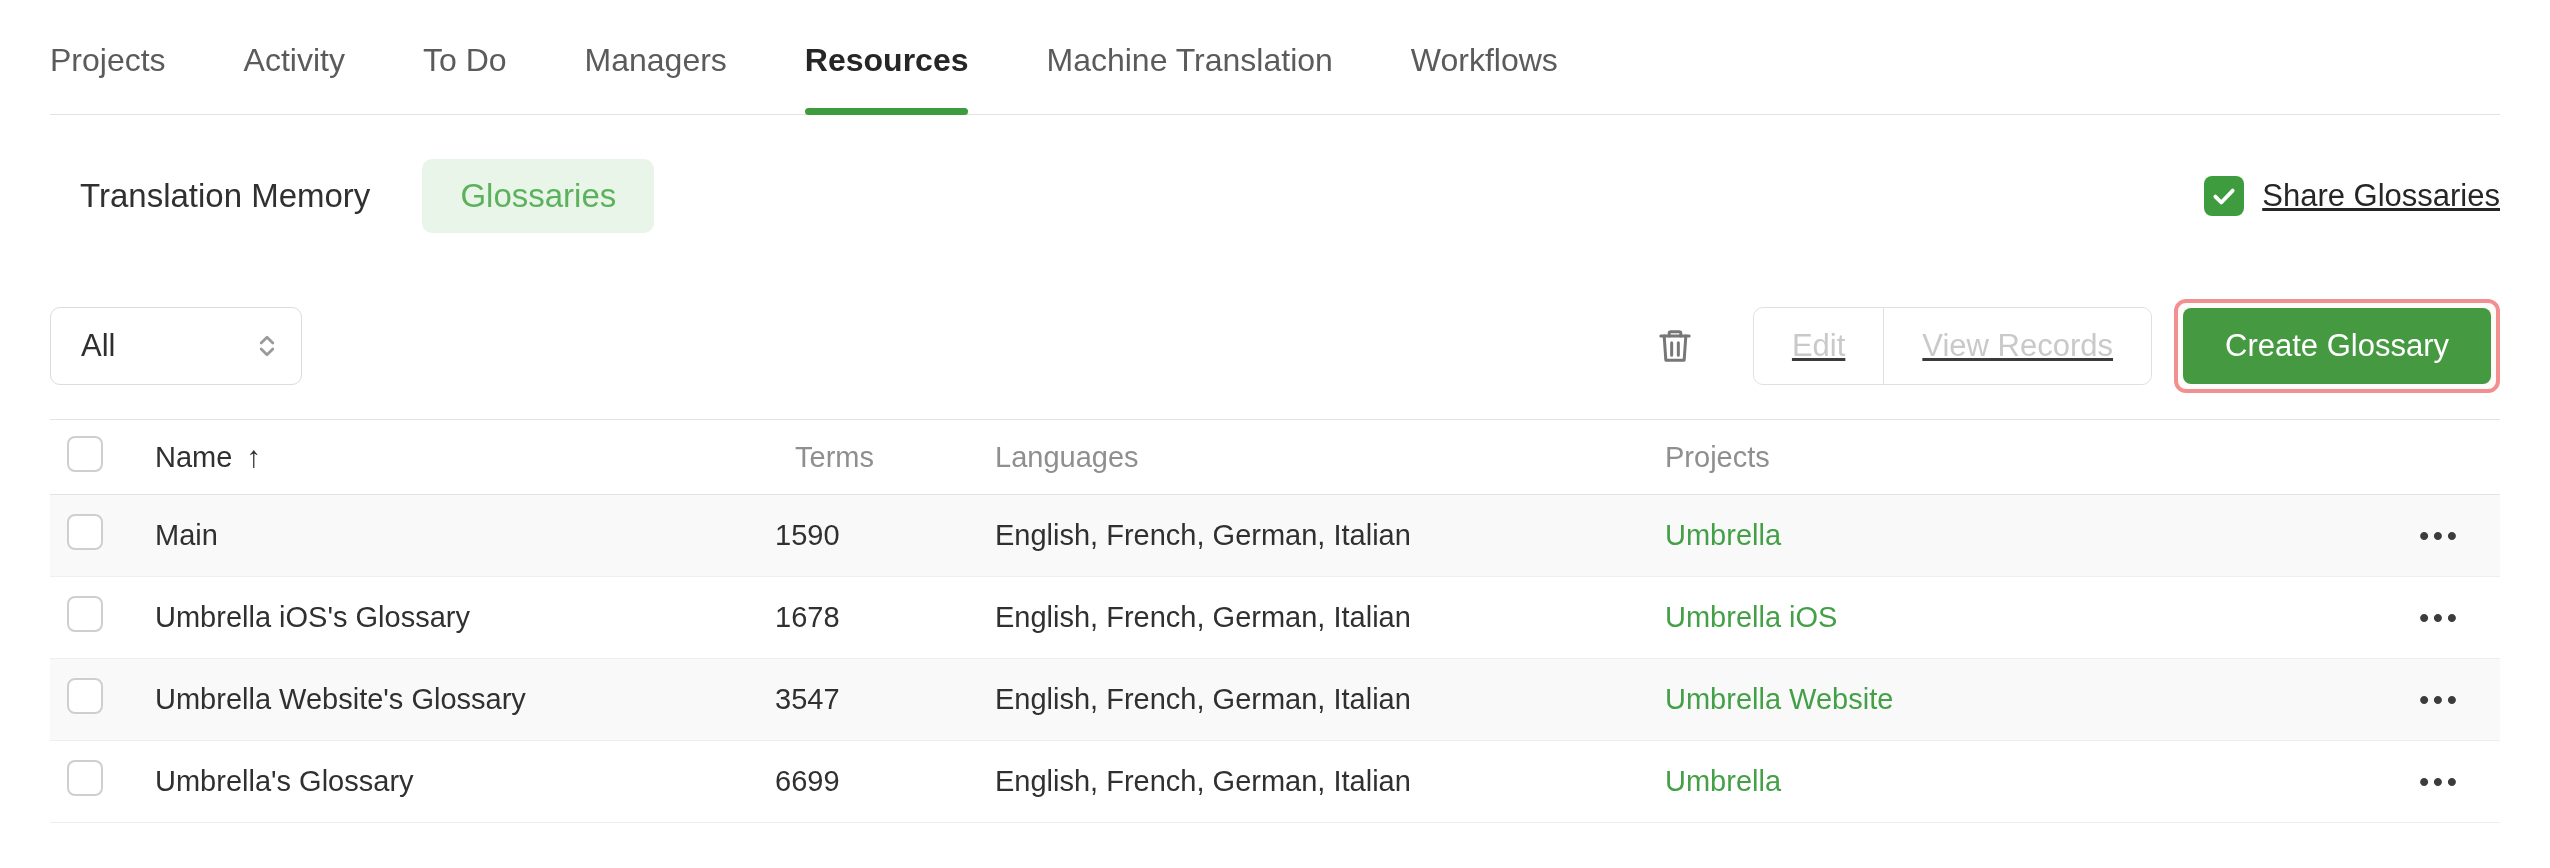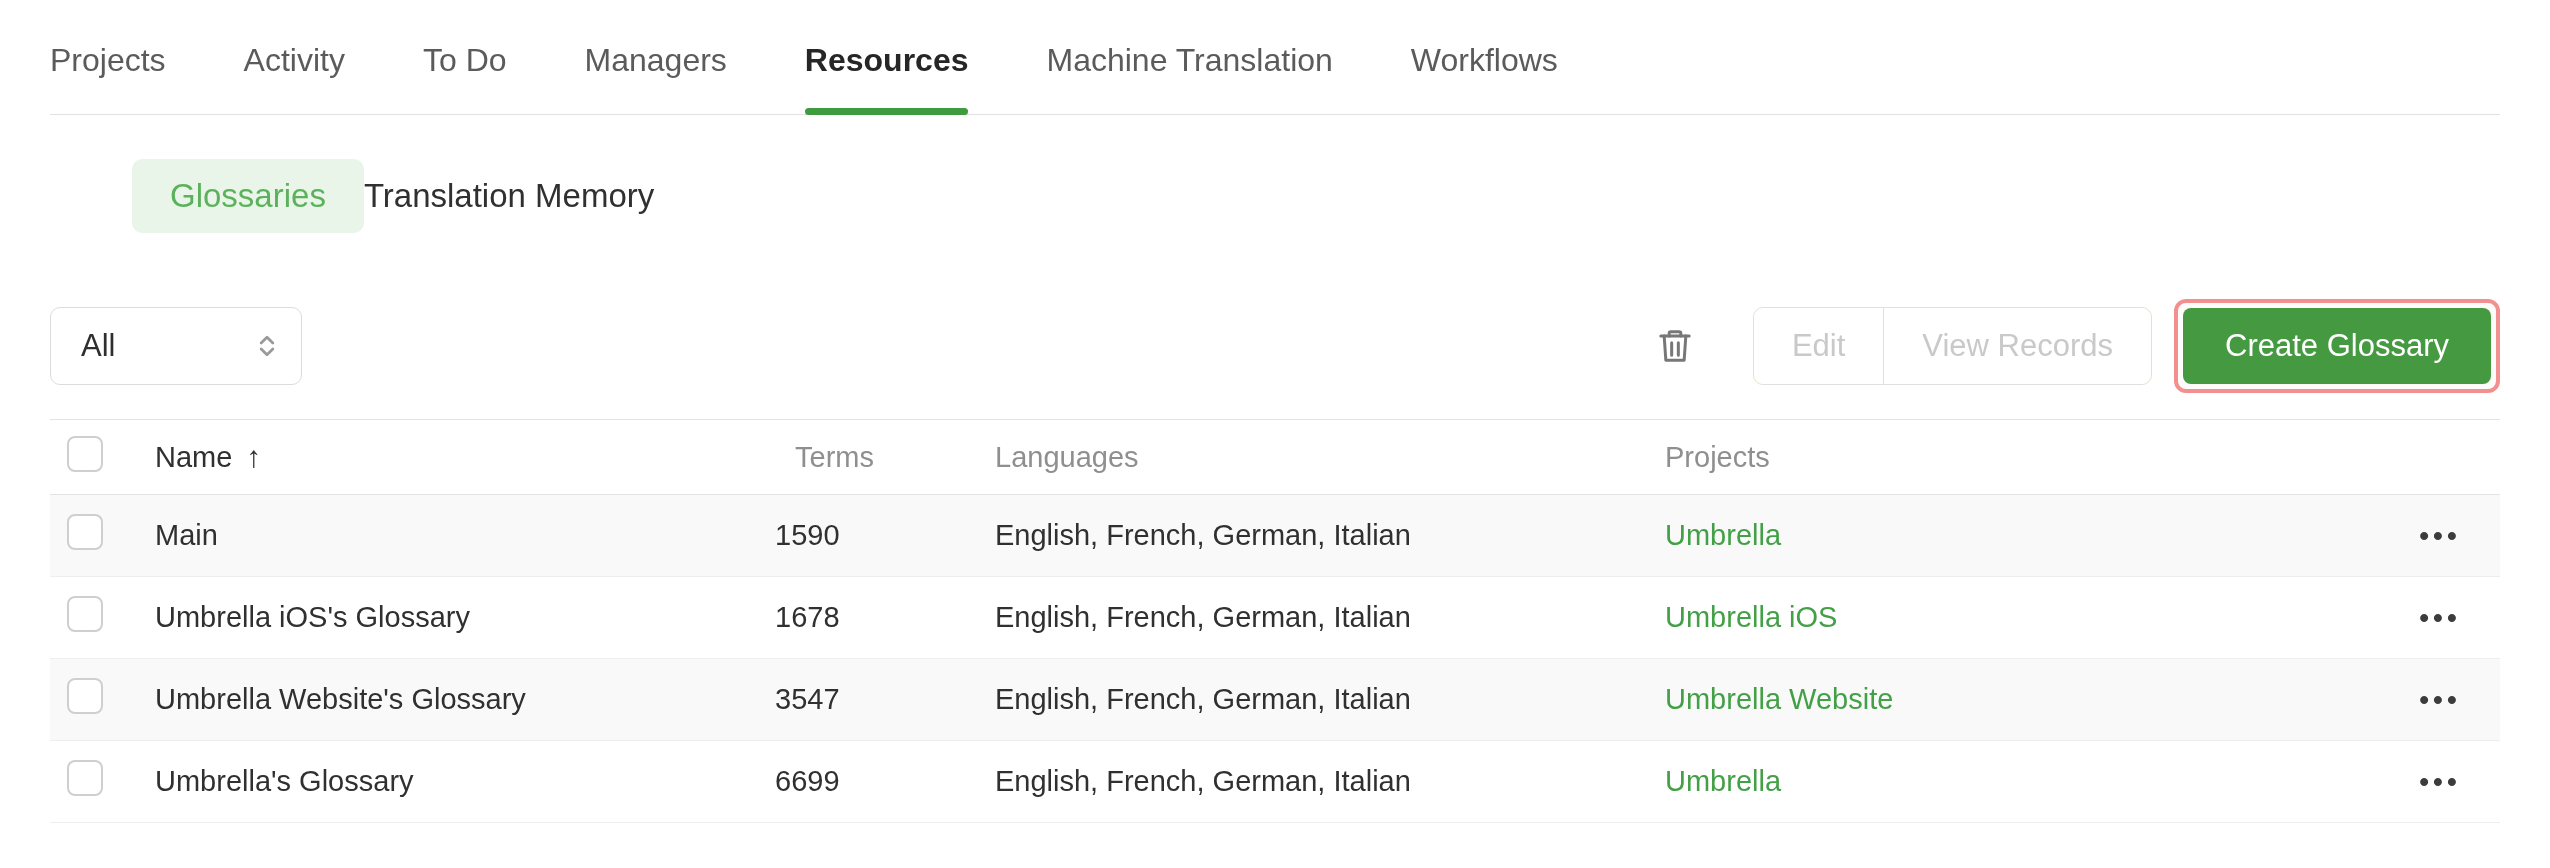--- a/index.html
+++ b/index.html
@@ -27,21 +27,21 @@
 
   
   .toolbar { margin:66px 50px 0; display:flex; align-items:center; }
   .select { width:252px; height:78px; border:1px solid #dcdcdc; border-radius:10px;
     display:flex; align-items:center; justify-content:space-between;
     padding:0 20px 0 30px; font-size:31px; color:#2f2f2f; background:#fff; cursor:pointer; }
   .spacer { flex:1; }
   .trash-btn { margin-right:58px; background:none; border:none; cursor:pointer;
     display:flex; align-items:center; }
   .btn-group { display:flex; border:1px solid #e0e0e0; border-radius:10px;
-    overflow:hidden; height:78px; background:#fef9c3; }
+    overflow:hidden; height:78px; background:#fef9c3;text-decoration:underline; }
   .btn-group .gbtn { font-size:31px; color:#c9c9c9; background:#fff; border:none;
     padding:0 38px; cursor:default; font-family:inherit; white-space:nowrap; }
   .btn-group .gbtn + .gbtn { border-left:1px solid #e0e0e0; }
   .highlight-ring { margin-left:22px; border:4px solid #f29090; border-radius:12px;
     padding:5px; background:rgba(242,144,144,0.04); }
   .create-btn { height:76px; background:#459a41; color:#fff; border:none;
     border-radius:8px; font-size:31px; padding:15px 42px; cursor:pointer;
     font-family:inherit; white-space:nowrap; }
 
   
@@ -72,22 +72,30 @@
   <div class="tab">Projects</div>
   <div class="tab">Activity</div>
   <div class="tab">To Do</div>
   <div class="tab">Managers</div>
   <div class="tab active">Resources</div>
   <div class="tab">Machine Translation</div>
   <div class="tab">Workflows</div>
 </nav>
 
 <div class="subnav">
+  <div class="subtab">Translation Memory</div>
   <div class="subtab pill">Glossaries</div>
-  <div class="subtab">Translation Memory</div>
+  <div class="share">
+    <span class="box">
+      <svg width="26" height="26" viewBox="0 0 24 24">
+        <path d="M4 12.5l5.5 5.5L20 7" stroke="#ffffff" stroke-width="3.5" fill="none" stroke-linecap="round" stroke-linejoin="round"></path>
+      </svg>
+    </span>
+    <span class="lbl">Share Glossaries</span>
+  </div>
 </div>
 
 <div class="toolbar">
   <div class="select">
     <span>All</span>
     <svg width="28" height="28" viewBox="0 0 24 24" fill="none" stroke="#9a9a9a" stroke-width="2.4" stroke-linecap="round" stroke-linejoin="round">
       <path d="M7 9.5l5-5 5 5"></path>
       <path d="M7 14.5l5 5 5-5"></path>
     </svg>
   </div>

